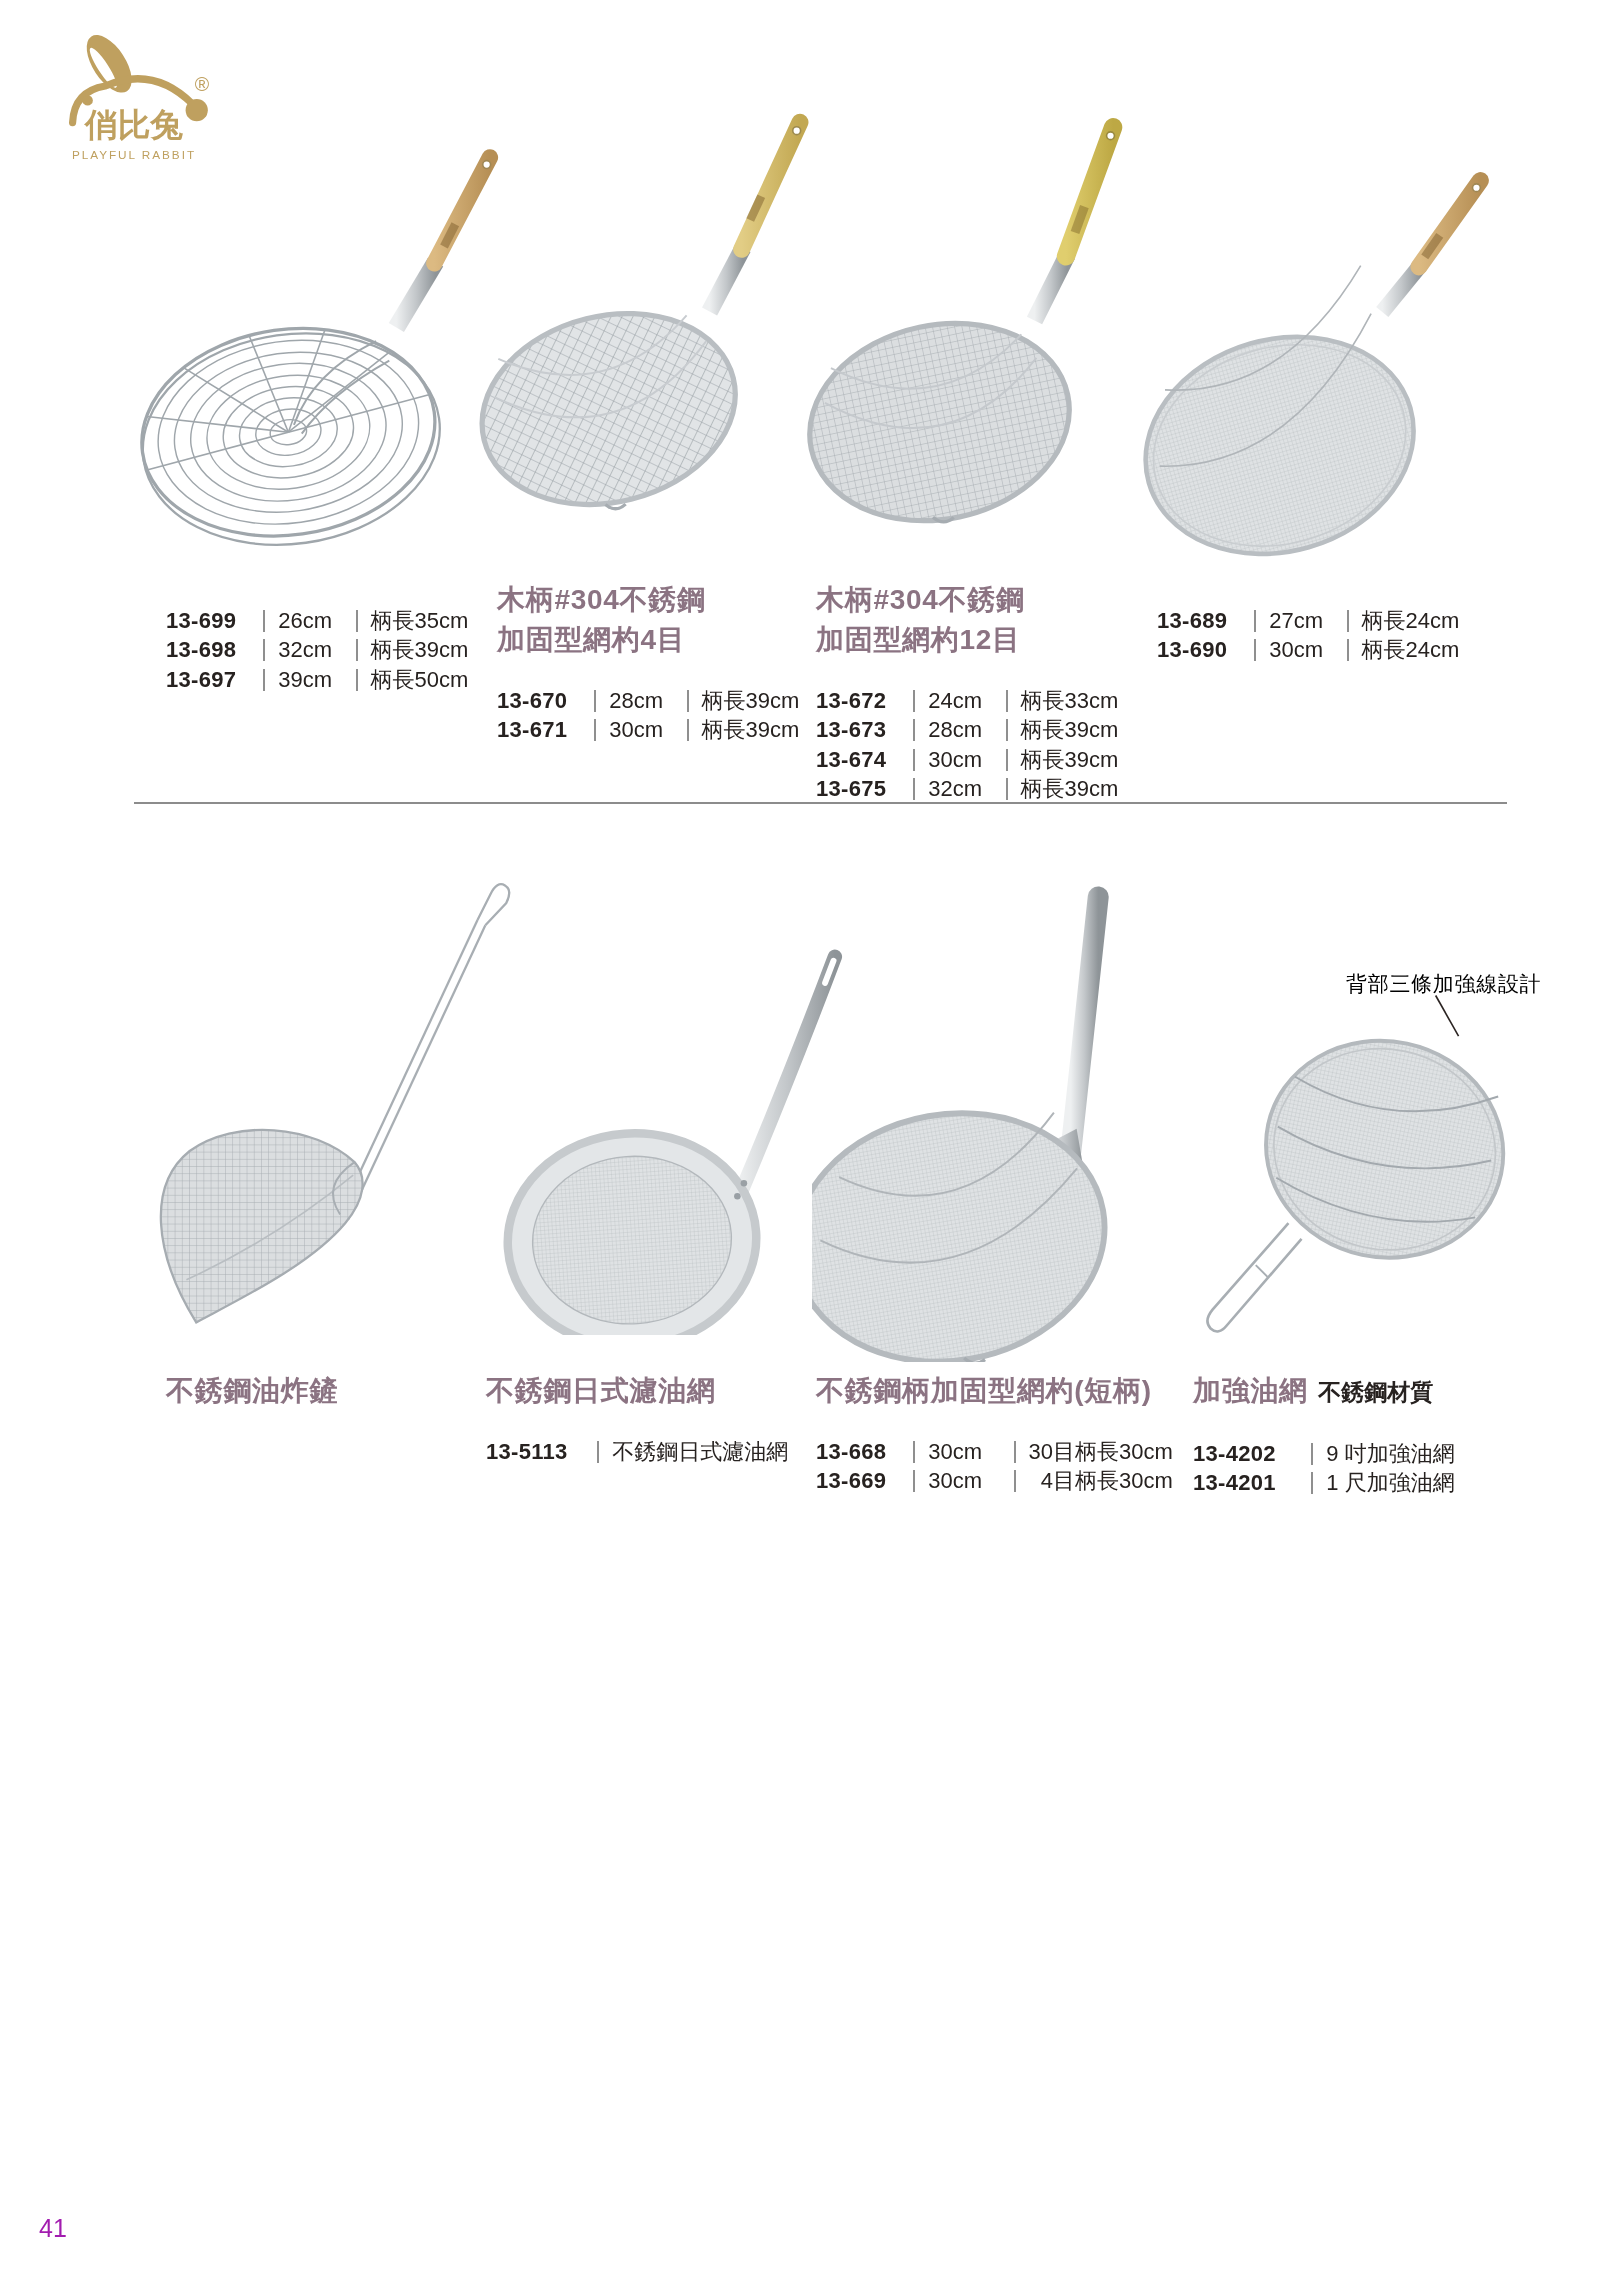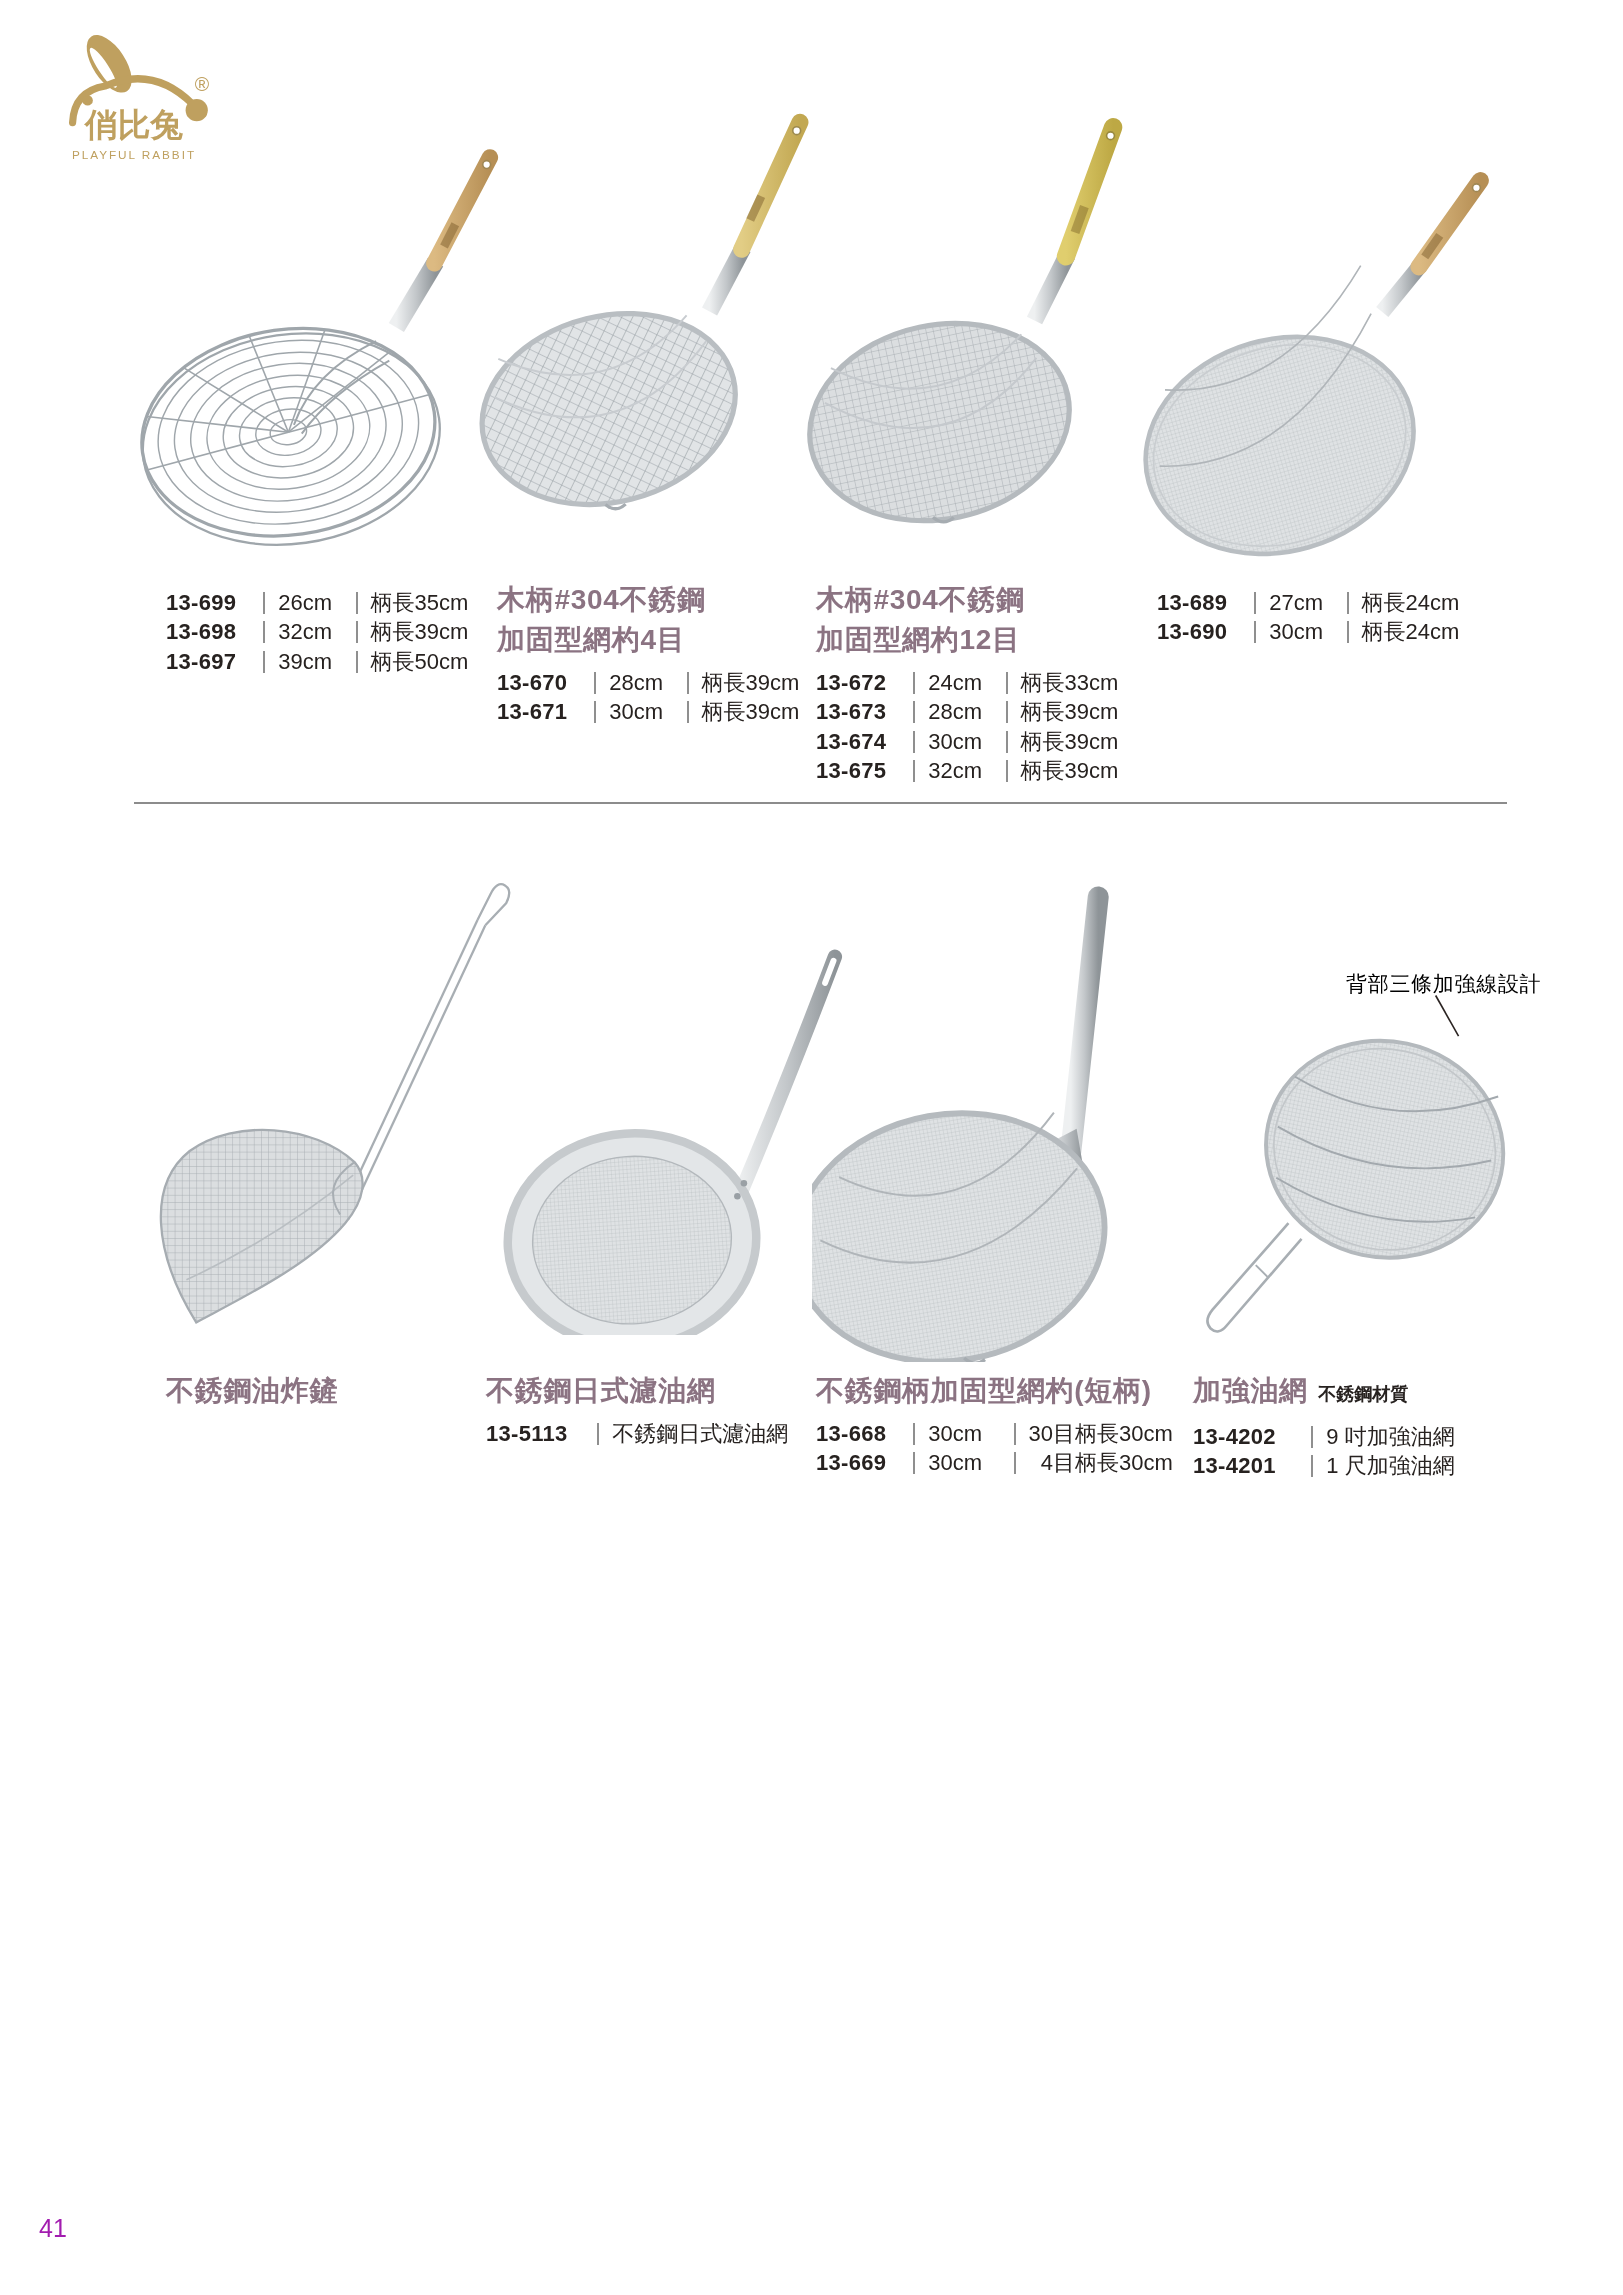--- a/index.html
+++ b/index.html
@@ -7,22 +7,22 @@
     position:relative;
     width:1623px;height:2295px;
     background:#ffffff;
     font-family:"Liberation Sans","DejaVu Sans",sans-serif;
     overflow:hidden;
   }
   svg{display:block;}
   .pimg{position:absolute;}
   .ptext{position:absolute;}
   .ptitle{font-size:28px;line-height:40px;font-weight:700;color:var(--title,#8b7382);letter-spacing:0.7px;}
-  .ptitle .suffix{font-size:18px;color:var(--text,#272220);margin-left:10.5px;letter-spacing:0;font-family:Liberation Serif, serif;}
-  .rows{margin-top:8px;}
+  .ptitle .suffix{font-size:23px;color:var(--text,#272220);margin-left:10.5px;letter-spacing:0;font-family:Liberation Serif, serif;}
+  .rows{margin-top:26px;}
   .spec-row{display:flex;align-items:center;height:29.5px;font-size:22px;color:var(--text,#272220);}
   .c0{font-weight:700;min-width:96px;letter-spacing:0.3px;}
   .c0.plain{font-weight:400;}
   .c1{min-width:76px;}
   .c2{white-space:pre;}
   .sep{display:inline-block;width:2px;height:21.6px;background:#8f8f8f;margin:0 13px 0 1.3px;flex:0 0 auto;}
   .p5 .c0{min-width:136px;}
   .p6 .c0{min-width:110px;}
   .p7 .c1{min-width:84px;}
   .p8 .c0{min-width:117px;}

